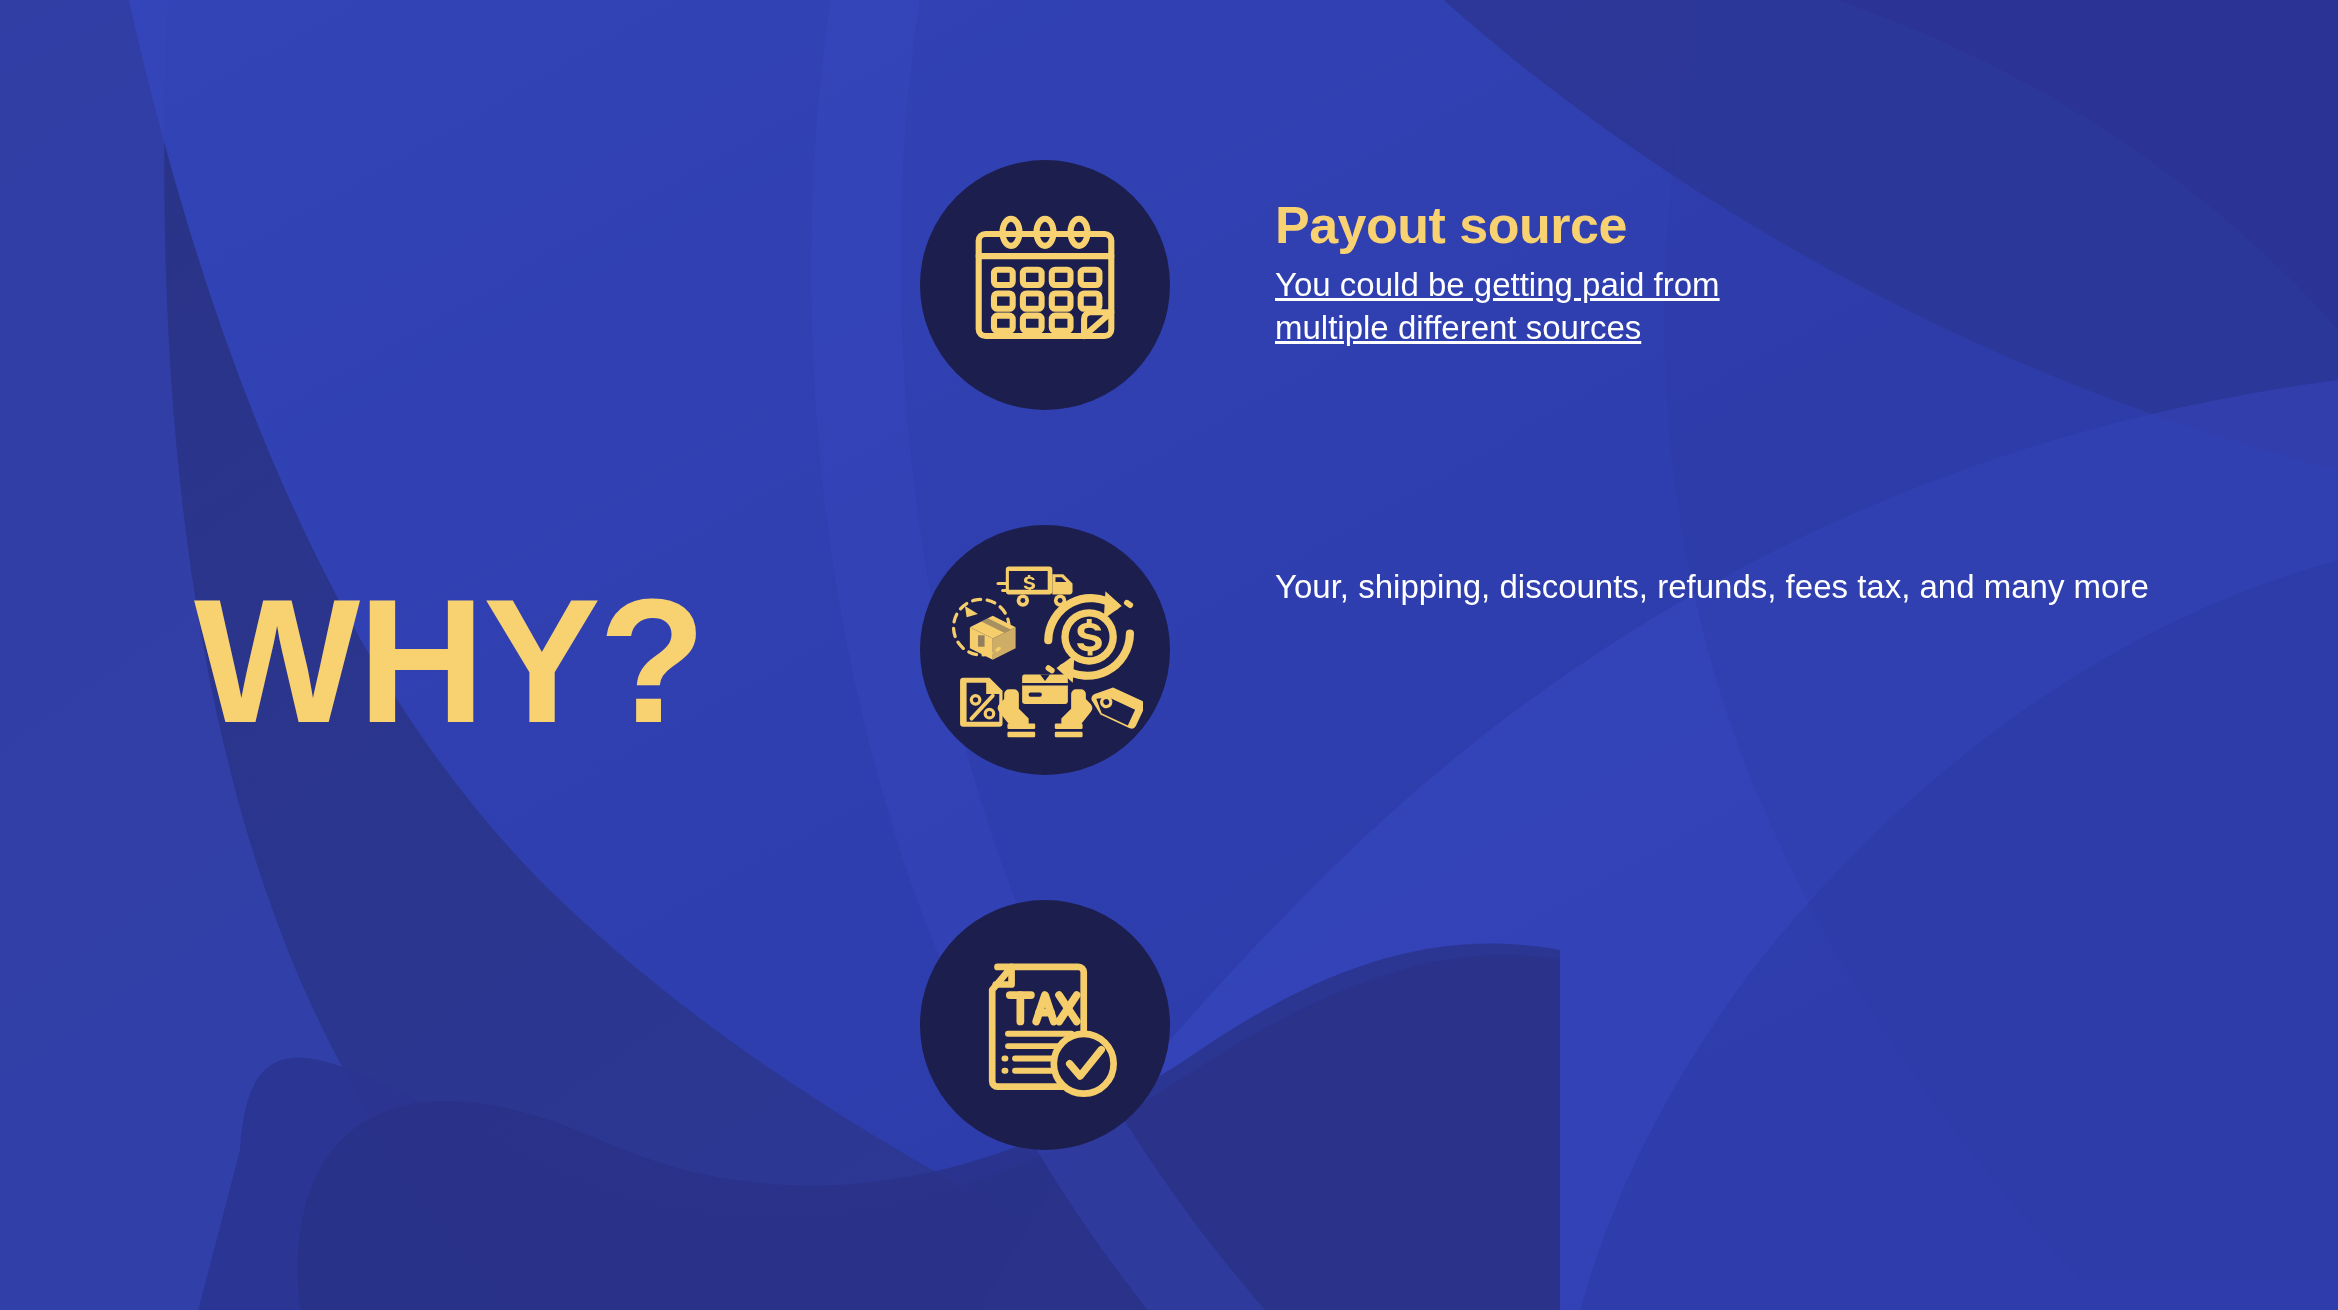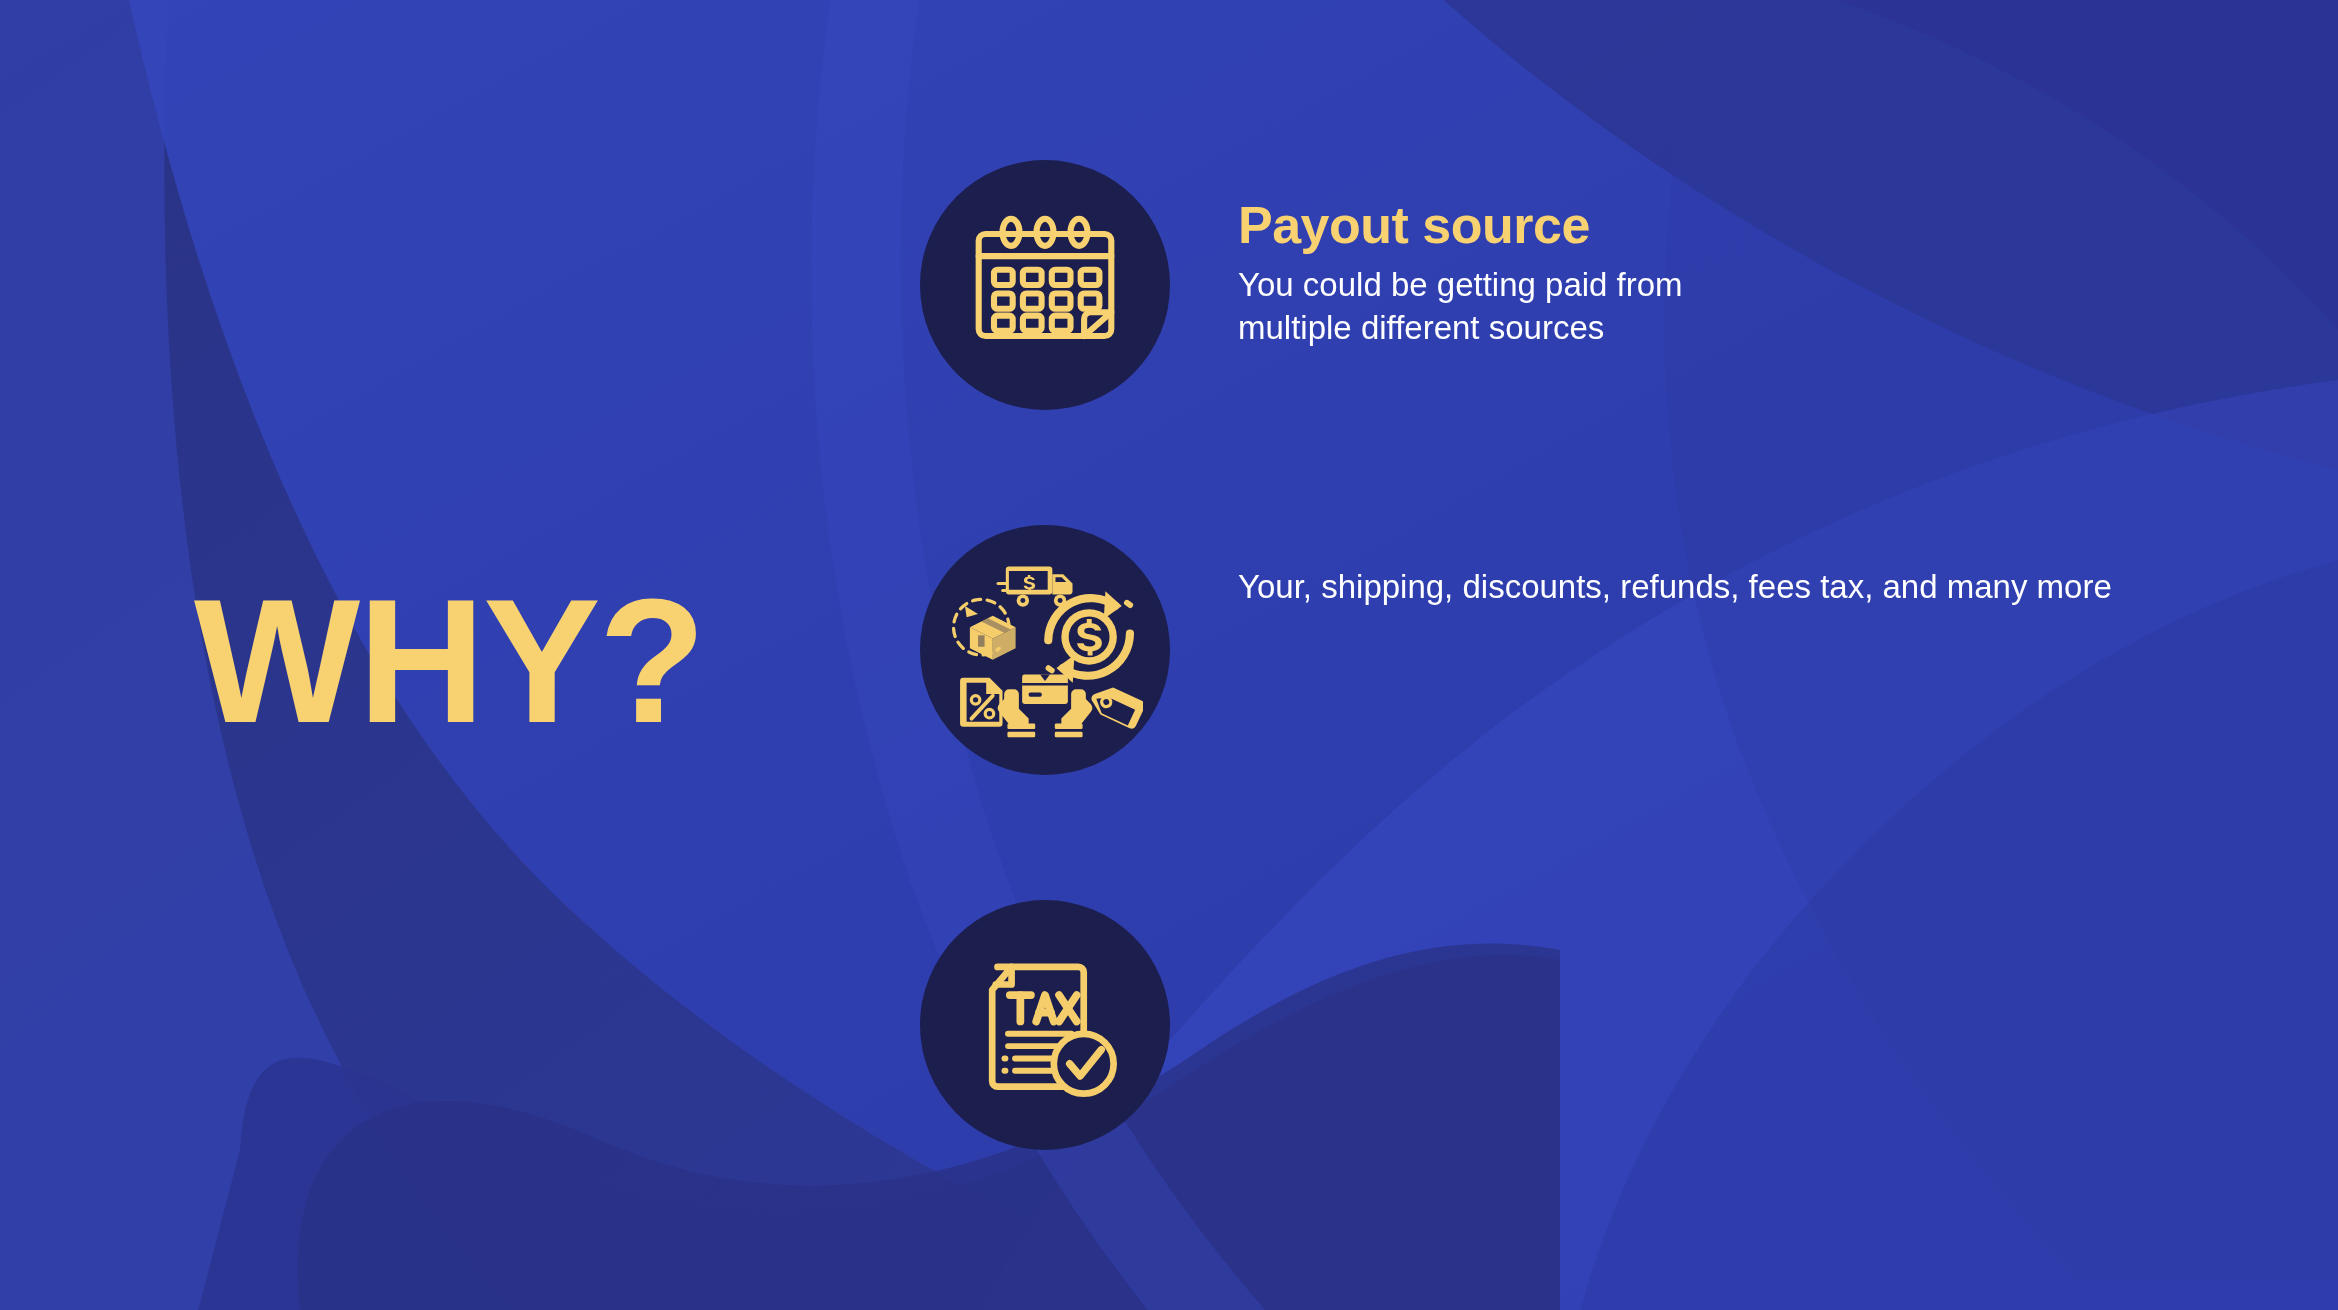--- a/index.html
+++ b/index.html
@@ -59,21 +59,21 @@
     border-radius: 50%;
     background: #1c1e4d;
     flex: 0 0 auto;
     display: flex;
     align-items: center;
     justify-content: center;
   }
   .icon-badge svg { display: block; }
 
   .row-text {
-    margin-left: 68px;
+    margin-left: 105px;
     padding-top: 38px;
     max-width: 960px;
   }
   .row-2 .row-text { padding-top: 40px; }
   .row-3 .row-text { padding-top: 38px; }
 
   .item-heading {
     color: #f8d170;
     font-size: 52px;
     font-weight: bold;
@@ -85,21 +85,21 @@
   .item-body {
     color: #ffffff;
     font-size: 33px;
     font-weight: normal;
     line-height: 1.33;
     margin: 0;
     max-width: 960px;
   }
   .row-2 .item-body { max-width: 950px; }
   .row-3 .item-body { max-width: 900px; }
-  .row-1 .item-body { max-width: 540px; }
+  .row-1 .item-body { max-width: 540px; text-decoration: underline; }
 </style>
 </head>
 <body>
 
 <div class="slide">
 
   <svg class="bg-layer" viewBox="0 0 2338 1310" preserveAspectRatio="none">
     <defs>
       <linearGradient id="gBase" x1="0" y1="0" x2="1" y2="1">
         <stop offset="0%" stop-color="#3244b7"></stop>

